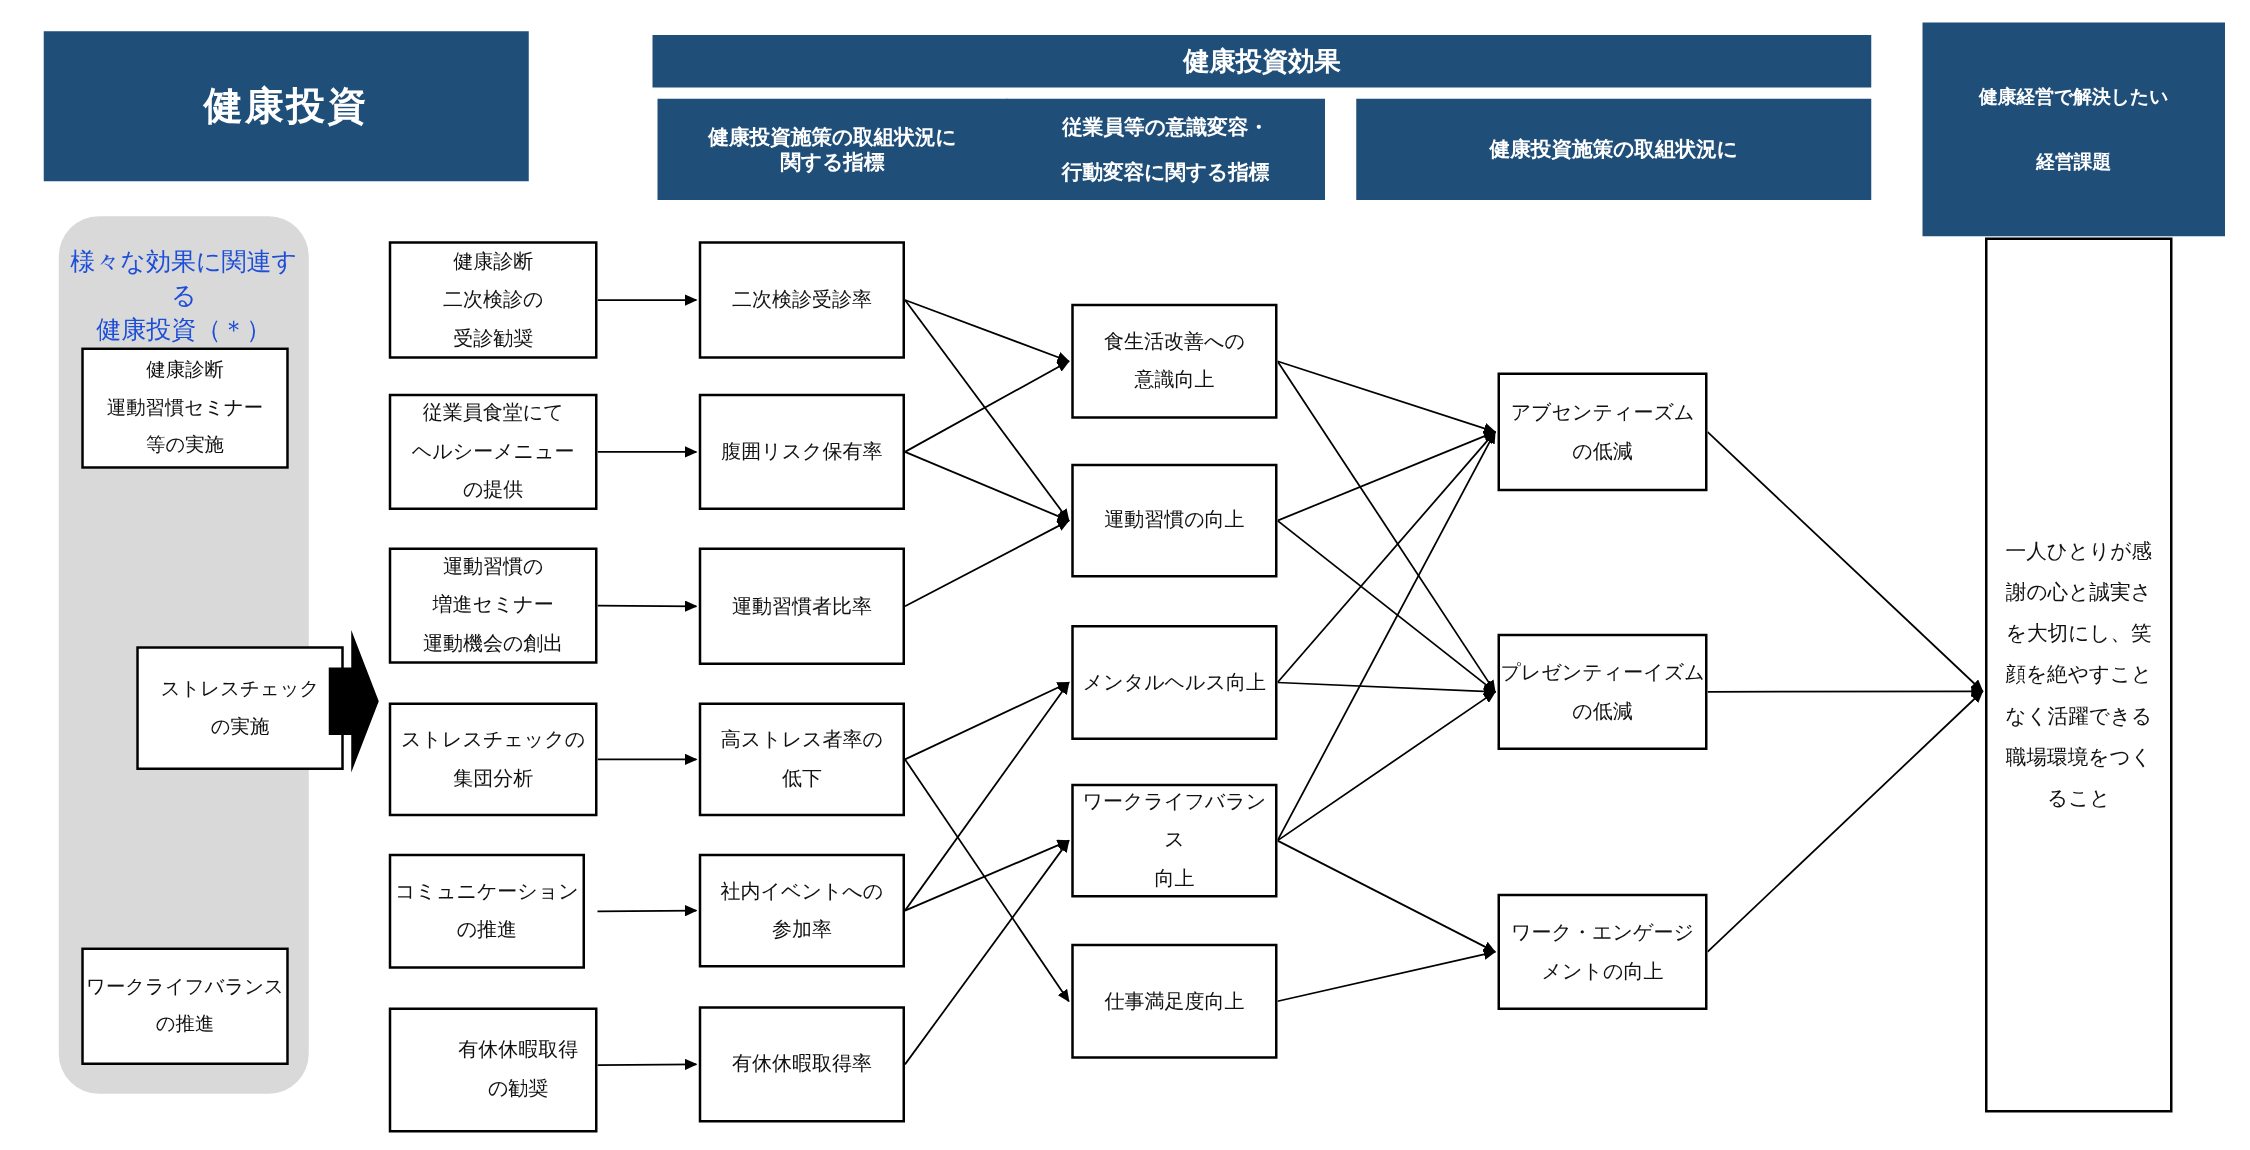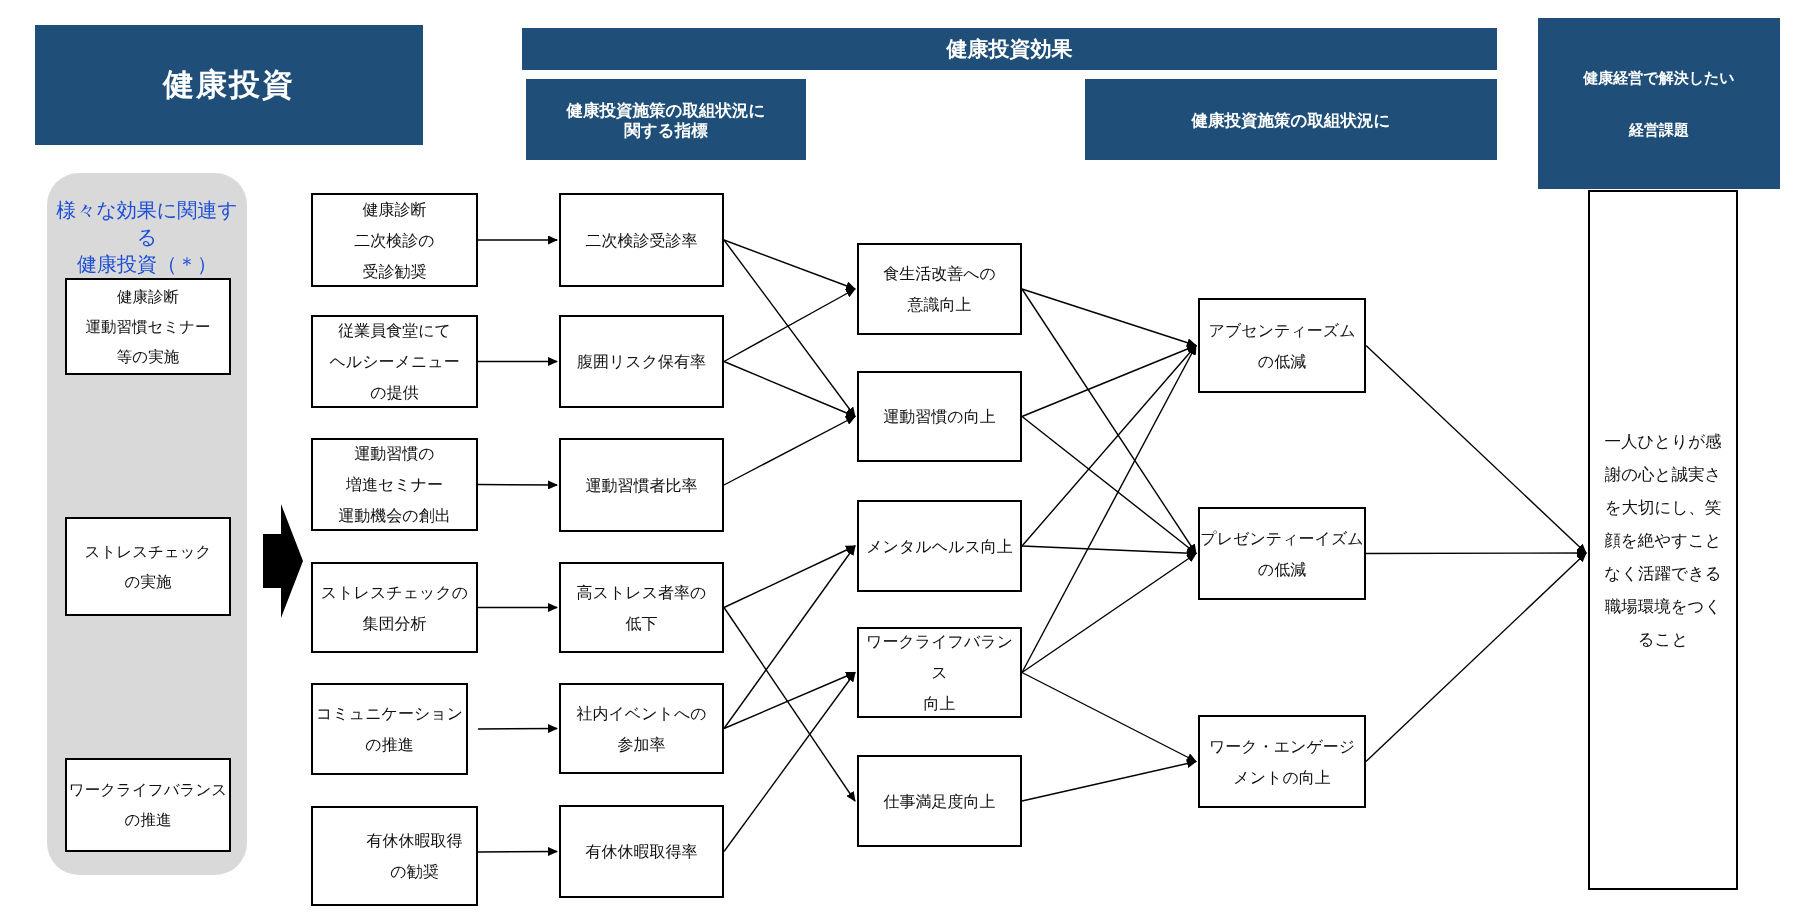--- a/index.html
+++ b/index.html
@@ -13,36 +13,38 @@
   #hdr-sub2{left:805px;top:79px;width:255px;height:81px;font-size:16.5px;line-height:36px;}
   #hdr-sub3{left:1085px;top:79px;width:412px;height:81px;font-size:16.5px;line-height:36px;}
   #hdr-issue{left:1538px;top:18px;width:242px;height:171px;font-size:15px;line-height:52px;}
   #panel{position:absolute;left:47px;top:173px;width:200px;height:702px;background:#d9d9d9;border-radius:32px;}
   #panel-title{position:absolute;left:0;top:24px;width:100%;text-align:center;font-size:20px;line-height:27px;
                white-space:pre-line;color:#1d4ed8;}
   .panel-item{position:absolute;left:18px;width:162px;background:#ffffff;border:2px solid #000;
               display:flex;align-items:center;justify-content:center;text-align:center;
               font-size:15.5px;line-height:30px;white-space:pre-line;}
   #panel-item-0{top:105px;height:93px;}
-  #panel-item-1{top:344px;height:95px;}
+  #panel-item-1{top:344px;height:95px;margin-left:44px;}
   #panel-item-2{top:585px;height:90px;}
   .node{position:absolute;background:#ffffff;border:2px solid #000;box-sizing:border-box;
         display:flex;align-items:center;justify-content:center;text-align:center;
         font-size:16px;line-height:31px;white-space:pre-line;}
   .node.goal{font-size:16.5px;line-height:33px;}
   #edges{position:absolute;left:0;top:0;width:1800px;height:920px;pointer-events:none;}
 </style>
 </head>
 <body>
 
 <div id="stage">
   <div class="hdr" id="hdr-investment">健康投資</div>
   <div class="hdr" id="hdr-effect">健康投資効果</div>
   <div class="hdr" id="hdr-sub1">健康投資施策の取組状況に
 関する指標</div>
+  <div class="hdr" id="hdr-sub2">従業員等の意識変容・
+行動変容に関する指標</div>
   <div class="hdr" id="hdr-sub3">健康投資施策の取組状況に</div>
   <div class="hdr" id="hdr-issue">健康経営で解決したい
 経営課題</div>
 
   <div id="panel">
     <div id="panel-title">様々な効果に関連する
 健康投資（＊）</div>
     <div class="panel-item" id="panel-item-0">健康診断
 運動習慣セミナー
 等の実施</div>

